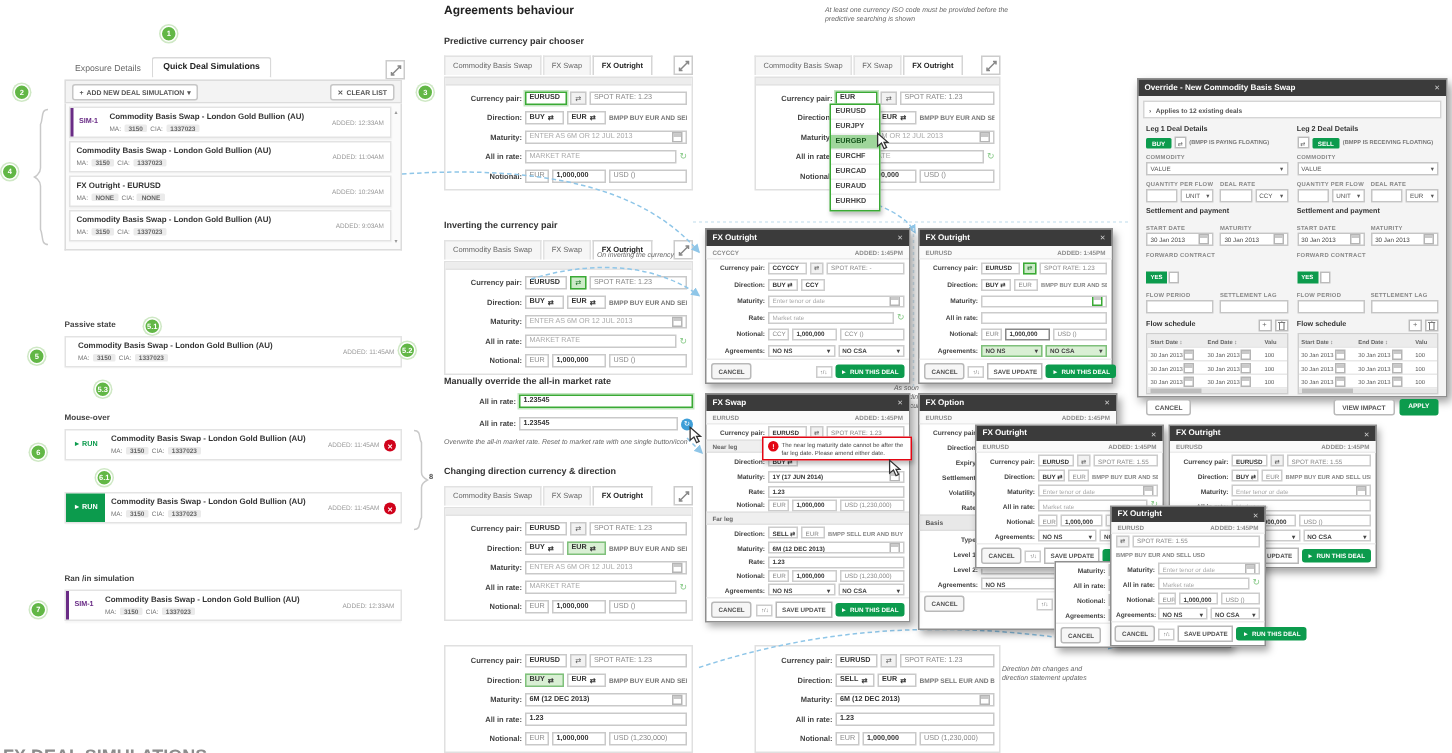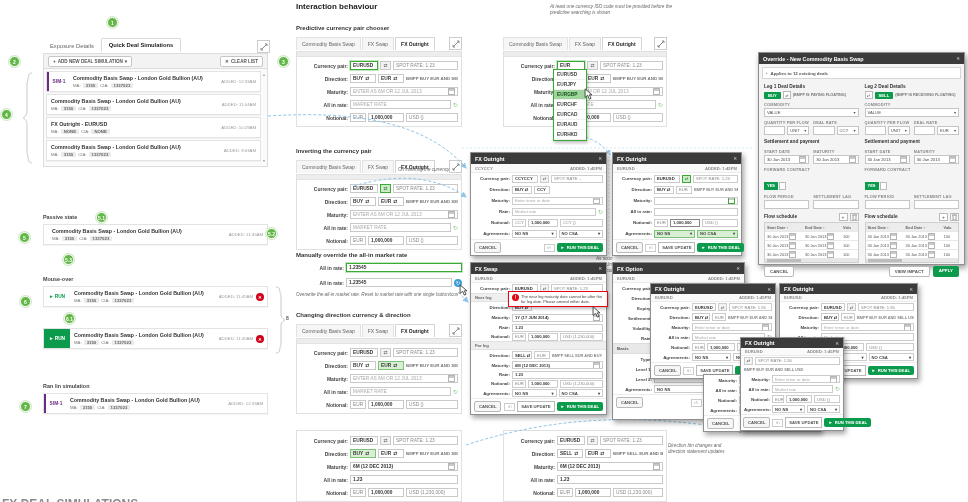--- a/index.html
+++ b/index.html
@@ -334,21 +334,21 @@
           <span>CIA:</span>
             <span class="tag">1337023</span>
         </div>
       </div>
       <span class="deal-added far">ADDED: 12:33AM</span>
     </div>
   </div>
 
   <div class="clipped">FX DEAL SIMULATIONS</div>
 
-  <div class="abs h1" style="left:296px;top:2px">Interaction behaviour</div>
+  <div class="abs h1" style="left:296px;top:2px">Agreements behaviour</div>
   <div class="abs h2" style="left:296px;top:25px">Predictive currency pair chooser</div>
   <div class="abs note" style="left:550px;top:4px;width:132px">At least one currency ISO code must be provided before the predictive searching is shown</div>
 
   <div class="abs mtabs" style="left:296px;top:37px;width:166px">
     <span class="mtab">Commodity Basis Swap</span>
     <span class="mtab">FX Swap</span>
     <span class="mtab active">FX Outright</span>
     <span class="expand-box">
         <svg width="8" height="8" viewBox="0 0 8 8">
           <path d="M1,7L7,1M5,1h2v2M3,7H1V5" stroke="#888" fill="none"></path>

